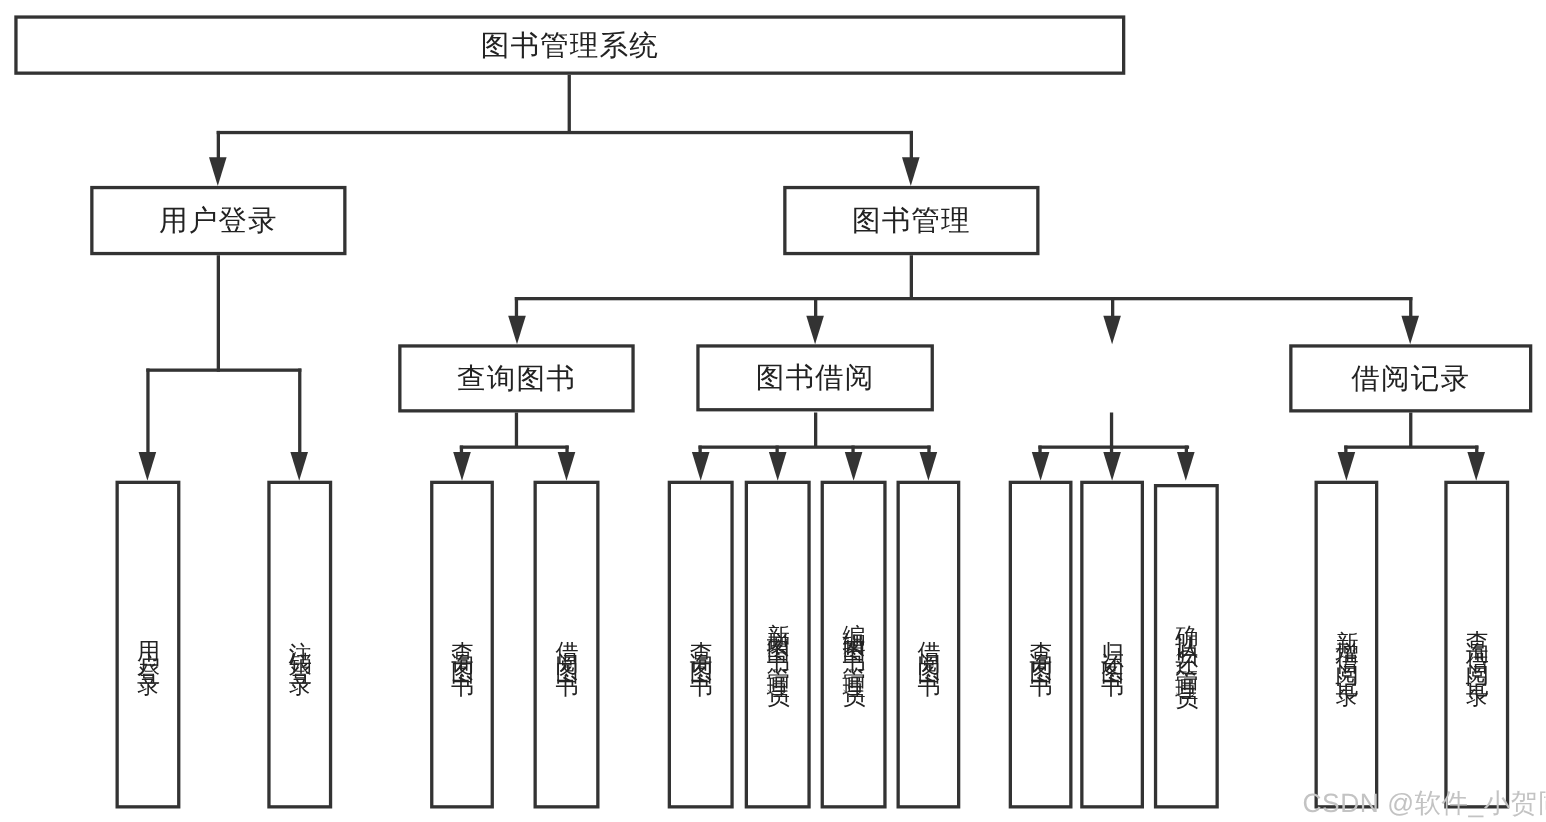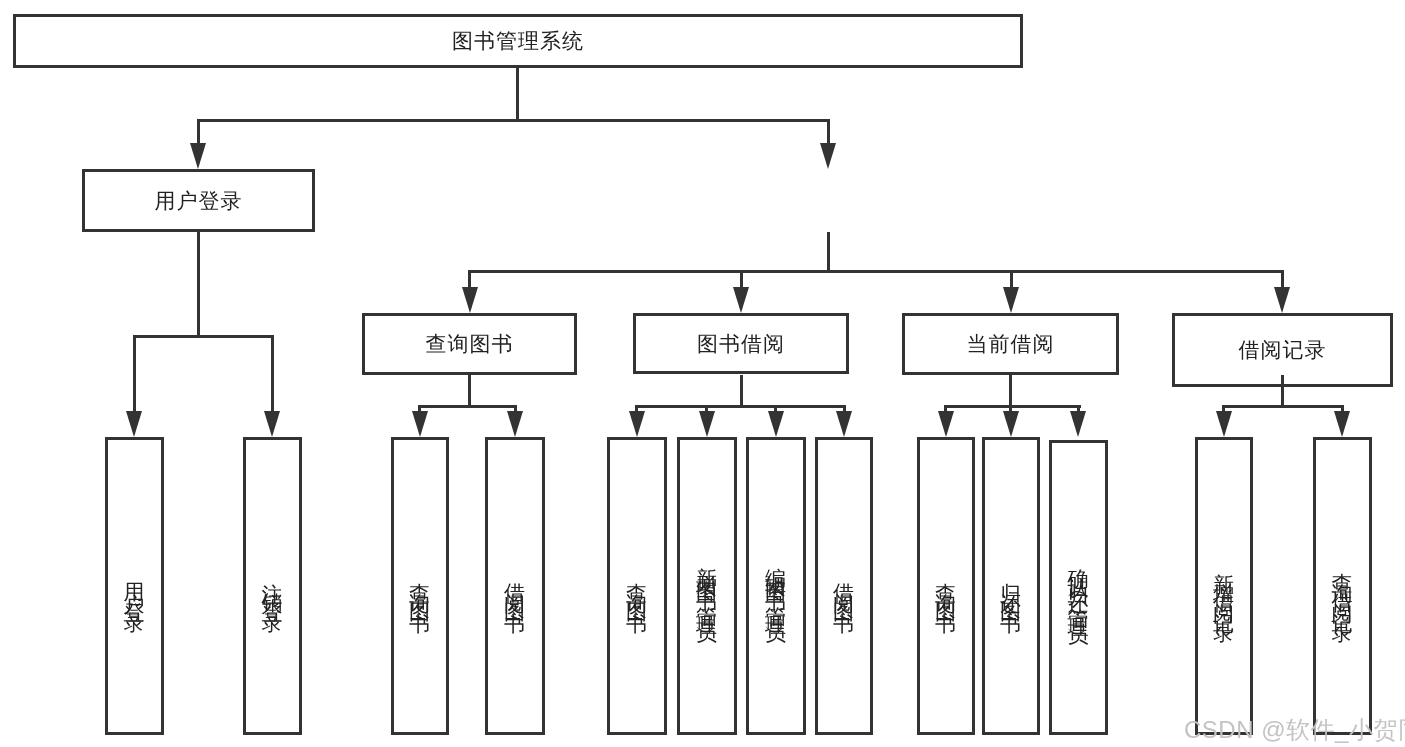--- a/index.html
+++ b/index.html
@@ -5,21 +5,21 @@
   :root{
     --line:#333333; --box-border:#333333; --box-fill:#ffffff;
     --text:#222222; --watermark:#c3c3c3; --background:#ffffff;
   }
   html,body{margin:0;padding:0;}
   body{background:var(--background);font-family:"Liberation Sans","DejaVu Sans",sans-serif;}
   .stage{position:relative;width:1405px;height:747px;background:var(--background);overflow:hidden;}
   .node{
     position:absolute;box-sizing:border-box;background:var(--box-fill);
     border:3px solid var(--box-border);display:flex;align-items:center;justify-content:center;
-    color:var(--text);font-size:21px;letter-spacing:1px;white-space:nowrap;
+    color:var(--text);font-size:26px;letter-spacing:1px;white-space:nowrap;
   }
   .node-v{
     position:absolute;box-sizing:border-box;background:var(--box-fill);
     border:3px solid var(--box-border);display:flex;align-items:center;justify-content:center;
     color:var(--text);font-size:21px;
     writing-mode:vertical-rl;text-orientation:mixed;letter-spacing:10px;line-height:1;
   }
   .hl{position:absolute;height:3px;background:var(--line);}
   .vl{position:absolute;width:3px;background:var(--line);}
   .arr{position:absolute;width:0;height:0;border-left:8px solid transparent;border-right:8px solid transparent;border-top:26px solid var(--line);}
@@ -40,20 +40,23 @@
   <div class="vl" style="left:516px;top:68px;height:53px;"></div>
   <div class="hl" style="left:197px;top:119px;width:633px;"></div>
   <div class="vl" style="left:197px;top:119px;height:28px;"></div>
   <div class="arr" style="left:190px;top:143px;"></div>
   <div class="vl" style="left:827px;top:119px;height:28px;"></div>
   <div class="arr" style="left:820px;top:143px;"></div>
 
   <div class="node" style="left:82px;top:169px;width:233px;height:63px;">
     <span>用户登录</span>
   </div>
+  <div class="node" style="left:712px;top:169px;width:233px;height:63px;">
+    <span>图书管理</span>
+  </div>
 
   <div class="vl" style="left:197px;top:232px;height:106px;"></div>
   <div class="hl" style="left:133px;top:335px;width:141px;"></div>
   <div class="vl" style="left:133px;top:335px;height:80px;"></div>
   <div class="arr" style="left:126px;top:411px;"></div>
   <div class="vl" style="left:271px;top:335px;height:80px;"></div>
   <div class="arr" style="left:264px;top:411px;"></div>
 
   <div class="vl" style="left:827px;top:232px;height:40px;"></div>
   <div class="hl" style="left:468px;top:270px;width:816px;"></div>
@@ -65,24 +68,21 @@
   <div class="arr" style="left:1003px;top:287px;"></div>
   <div class="vl" style="left:1281px;top:270px;height:20px;"></div>
   <div class="arr" style="left:1274px;top:287px;"></div>
 
   <div class="node" style="left:362px;top:313px;width:215px;height:62px;">
     <span>查询图书</span>
   </div>
   <div class="node" style="left:633px;top:313px;width:216px;height:61px;">
     <span>图书借阅</span>
   </div>
-  <div class="node" style="left:902px;top:313px;width:217px;height:62px;">
-    <span>当前借阅</span>
-  </div>
-  <div class="node" style="left:1172px;top:313px;width:221px;height:74px;">
+  <div class="node" style="left:1172px;top:313px;width:221px;height:62px;">
     <span>借阅记录</span>
   </div>
 
   <div class="vl" style="left:468px;top:375px;height:32px;"></div>
   <div class="hl" style="left:418px;top:405px;width:99px;"></div>
   <div class="vl" style="left:418px;top:405px;height:12px;"></div>
   <div class="arr" style="left:412px;top:411px;"></div>
   <div class="vl" style="left:514px;top:405px;height:12px;"></div>
   <div class="arr" style="left:507px;top:411px;"></div>
 

